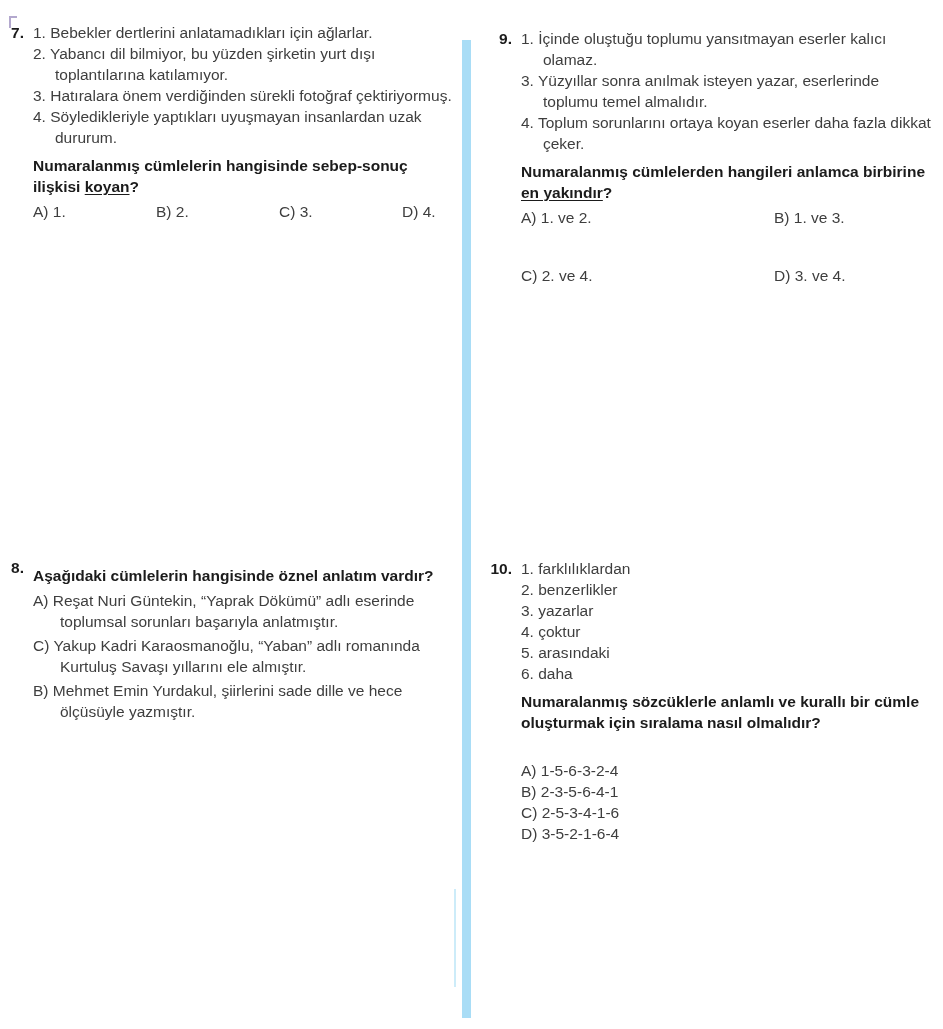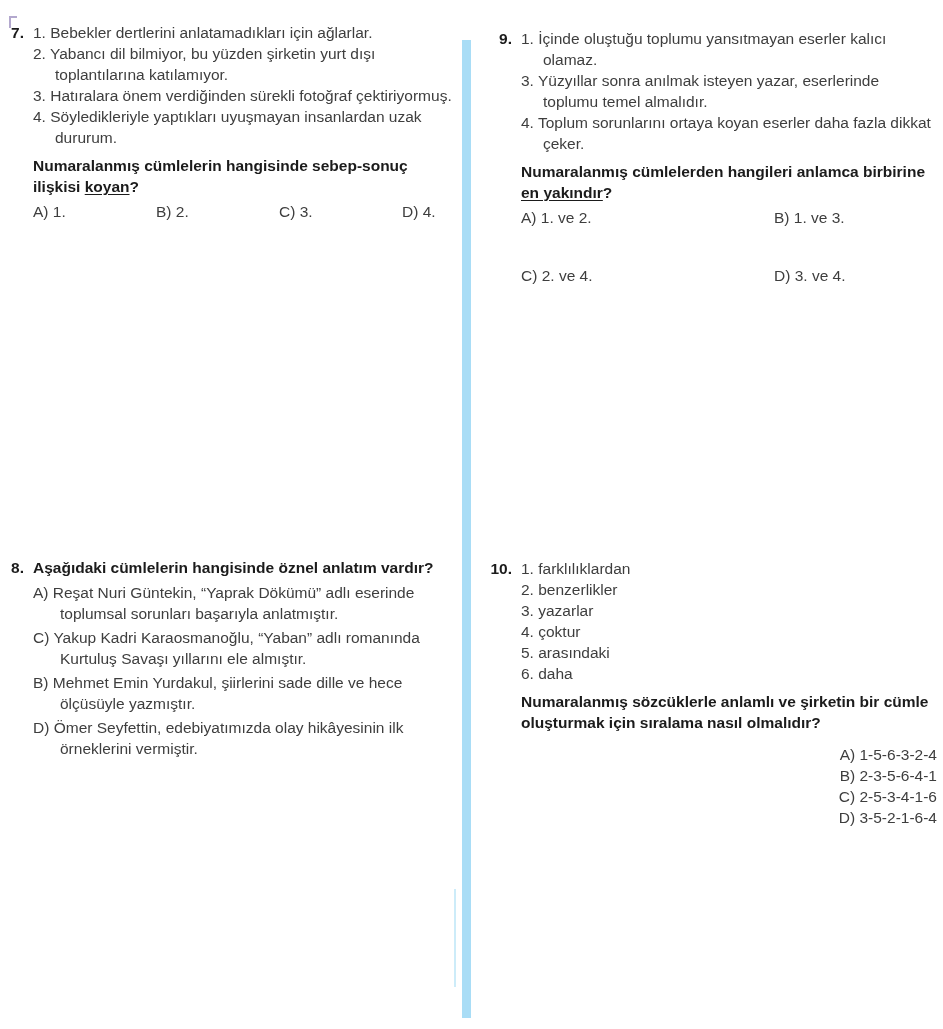--- a/index.html
+++ b/index.html
@@ -25,25 +25,25 @@
   .col-right{left:521px;top:28px;width:416px;}
 
   .question{position:absolute;left:0;width:100%;}
   .qnum{
     position:absolute;right:calc(100% + 9px);top:0;
     font-weight:700;color:#1b1b1b;white-space:nowrap;
   }
 
   .item{padding-left:22px;text-indent:-22px;}
   .stem{margin:7px 0 0 0;font-weight:700;color:#1b1b1b;}
-  .stem-first{margin-top:0;}
+  .stem-first{margin-top:8px;}
   .u{text-decoration:underline;text-underline-offset:2px;}
 
   .opts{margin-top:4px;}
-  .opts-tight{margin-top:11px;text-align:right;}
+  .opts-tight{margin-top:27px;}
   .opts-row .opt{display:inline-block;width:123px;}
   .opts-row .opt:last-child{width:auto;}
   .opts-grid{display:grid;grid-template-columns:253px 1fr;row-gap:37px;}
   .opts-block .opt{padding-left:27px;text-indent:-27px;margin-bottom:3px;}
   .opts-list .opt{display:block;}
 </style>
 </head>
 <body>
 
 <div class="page">
@@ -68,21 +68,20 @@
       </div>
     </section>
 
     <section class="question" style="top:535px;">
       <div class="qnum">8.</div>
       <p class="stem stem-first"><span>Aşağıdaki cümlelerin hangisinde öznel anlatım vardır?</span><span class="u"></span><span></span></p>
       <div class="opts opts-block">
         <div class="opt">A) Reşat Nuri Güntekin, “Yaprak Dökümü” adlı eserinde toplumsal sorunları başarıyla anlatmıştır.</div>
         <div class="opt">C) Yakup Kadri Karaosmanoğlu, “Yaban” adlı romanında Kurtuluş Savaşı yıllarını ele almıştır.</div>
         <div class="opt">B) Mehmet Emin Yurdakul, şiirlerini sade dille ve hece ölçüsüyle yazmıştır.</div>
-        <div class="opt">D) Ömer Seyfettin, edebiyatımızda olay hikâyesinin ilk örneklerini vermiştir.</div>
       </div>
     </section>
 
   </div>
 
   <div class="col col-right">
 
     <section class="question" style="top:0;">
       <div class="qnum">9.</div>
       <div class="items">
@@ -102,21 +101,21 @@
     <section class="question" style="top:530px;">
       <div class="qnum">10.</div>
       <div class="items">
         <div class="item">1. farklılıklardan</div>
         <div class="item">2. benzerlikler</div>
         <div class="item">3. yazarlar</div>
         <div class="item">4. çoktur</div>
         <div class="item">5. arasındaki</div>
         <div class="item">6. daha</div>
       </div>
-      <p class="stem"><span>Numaralanmış sözcüklerle anlamlı ve şirketin bir cümle oluşturmak için sıralama nasıl olmalıdır?</span><span class="u"></span><span></span></p>
+      <p class="stem"><span>Numaralanmış sözcüklerle anlamlı ve kurallı bir cümle oluşturmak için sıralama nasıl olmalıdır?</span><span class="u"></span><span></span></p>
       <div class="opts opts-tight opts-list">
         <span class="opt">A) 1-5-6-3-2-4</span>
         <span class="opt">B) 2-3-5-6-4-1</span>
         <span class="opt">C) 2-5-3-4-1-6</span>
         <span class="opt">D) 3-5-2-1-6-4</span>
       </div>
     </section>
 
   </div>
 

